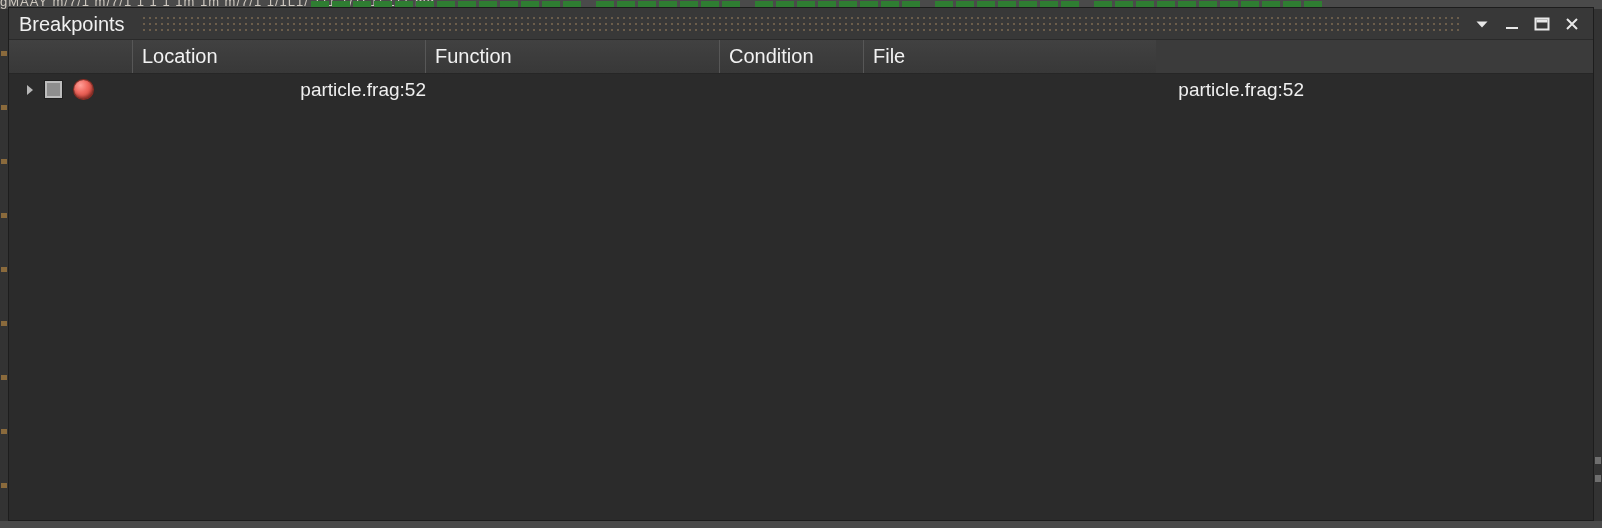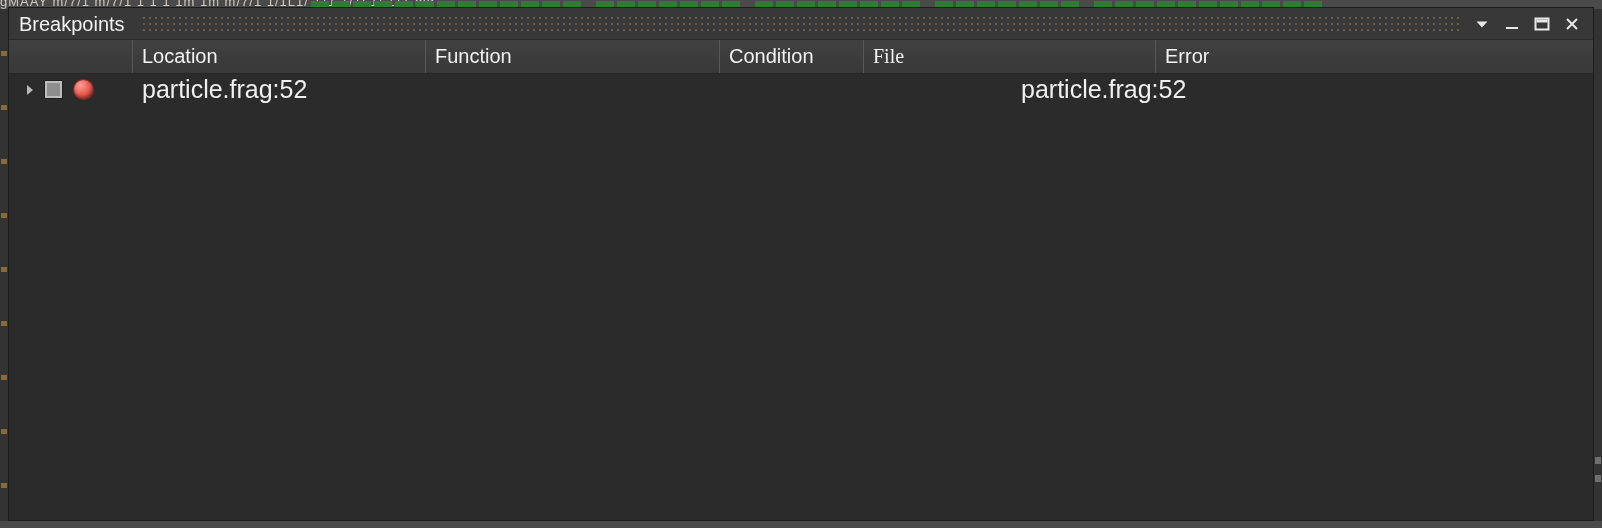--- a/index.html
+++ b/index.html
@@ -131,25 +131,26 @@
   #body-rows { flex: 1 1 auto; overflow: hidden; }
 
   .brow {
     display: flex;
     height: 31px;
     align-items: center;
     background: #2b2b2b;
   }
   .brow .bcell {
     color: #efefef;
-    font-size: 25px;
+    font-size: 19px;
     line-height: 31px;
     padding-left: 9px;
     overflow: hidden; white-space: nowrap;
     height: 31px;
+    text-align: right;
   }
   .brow .bcell.gutter {
     padding-left: 0;
     display: flex; align-items: center;
   }
 
   
   .expander {
     width: 22px; height: 31px;
     display: flex; align-items: center; justify-content: center;
@@ -300,22 +301,21 @@
       </span>
     </div>
   </div>
 
   <div id="table-wrap">
     <div id="header-row">
         <div class="hcell spacer" style="width: 124px;"></div>
         <div class="hcell" style="width: 293px;">Location</div>
         <div class="hcell" style="width: 294px;">Function</div>
         <div class="hcell" style="width: 144px;">Condition</div>
-        <div class="hcell" style="width: 292px; font-family: Liberation Serif, serif;">File</div>
-        <div class="hcell" style="width: 288px; flex: 1 1 auto;">Error</div>
+        <div class="hcell" style="width: 292px;">File</div>
       </div>
     <div id="body-rows">
         <div class="brow">
           <div class="bcell gutter" style="width: 124px;">
             <div class="expander">
               <span class="tri"></span>
             </div>
             <div class="enable-box"></div>
             <div class="bp-dot"></div>
           </div>

